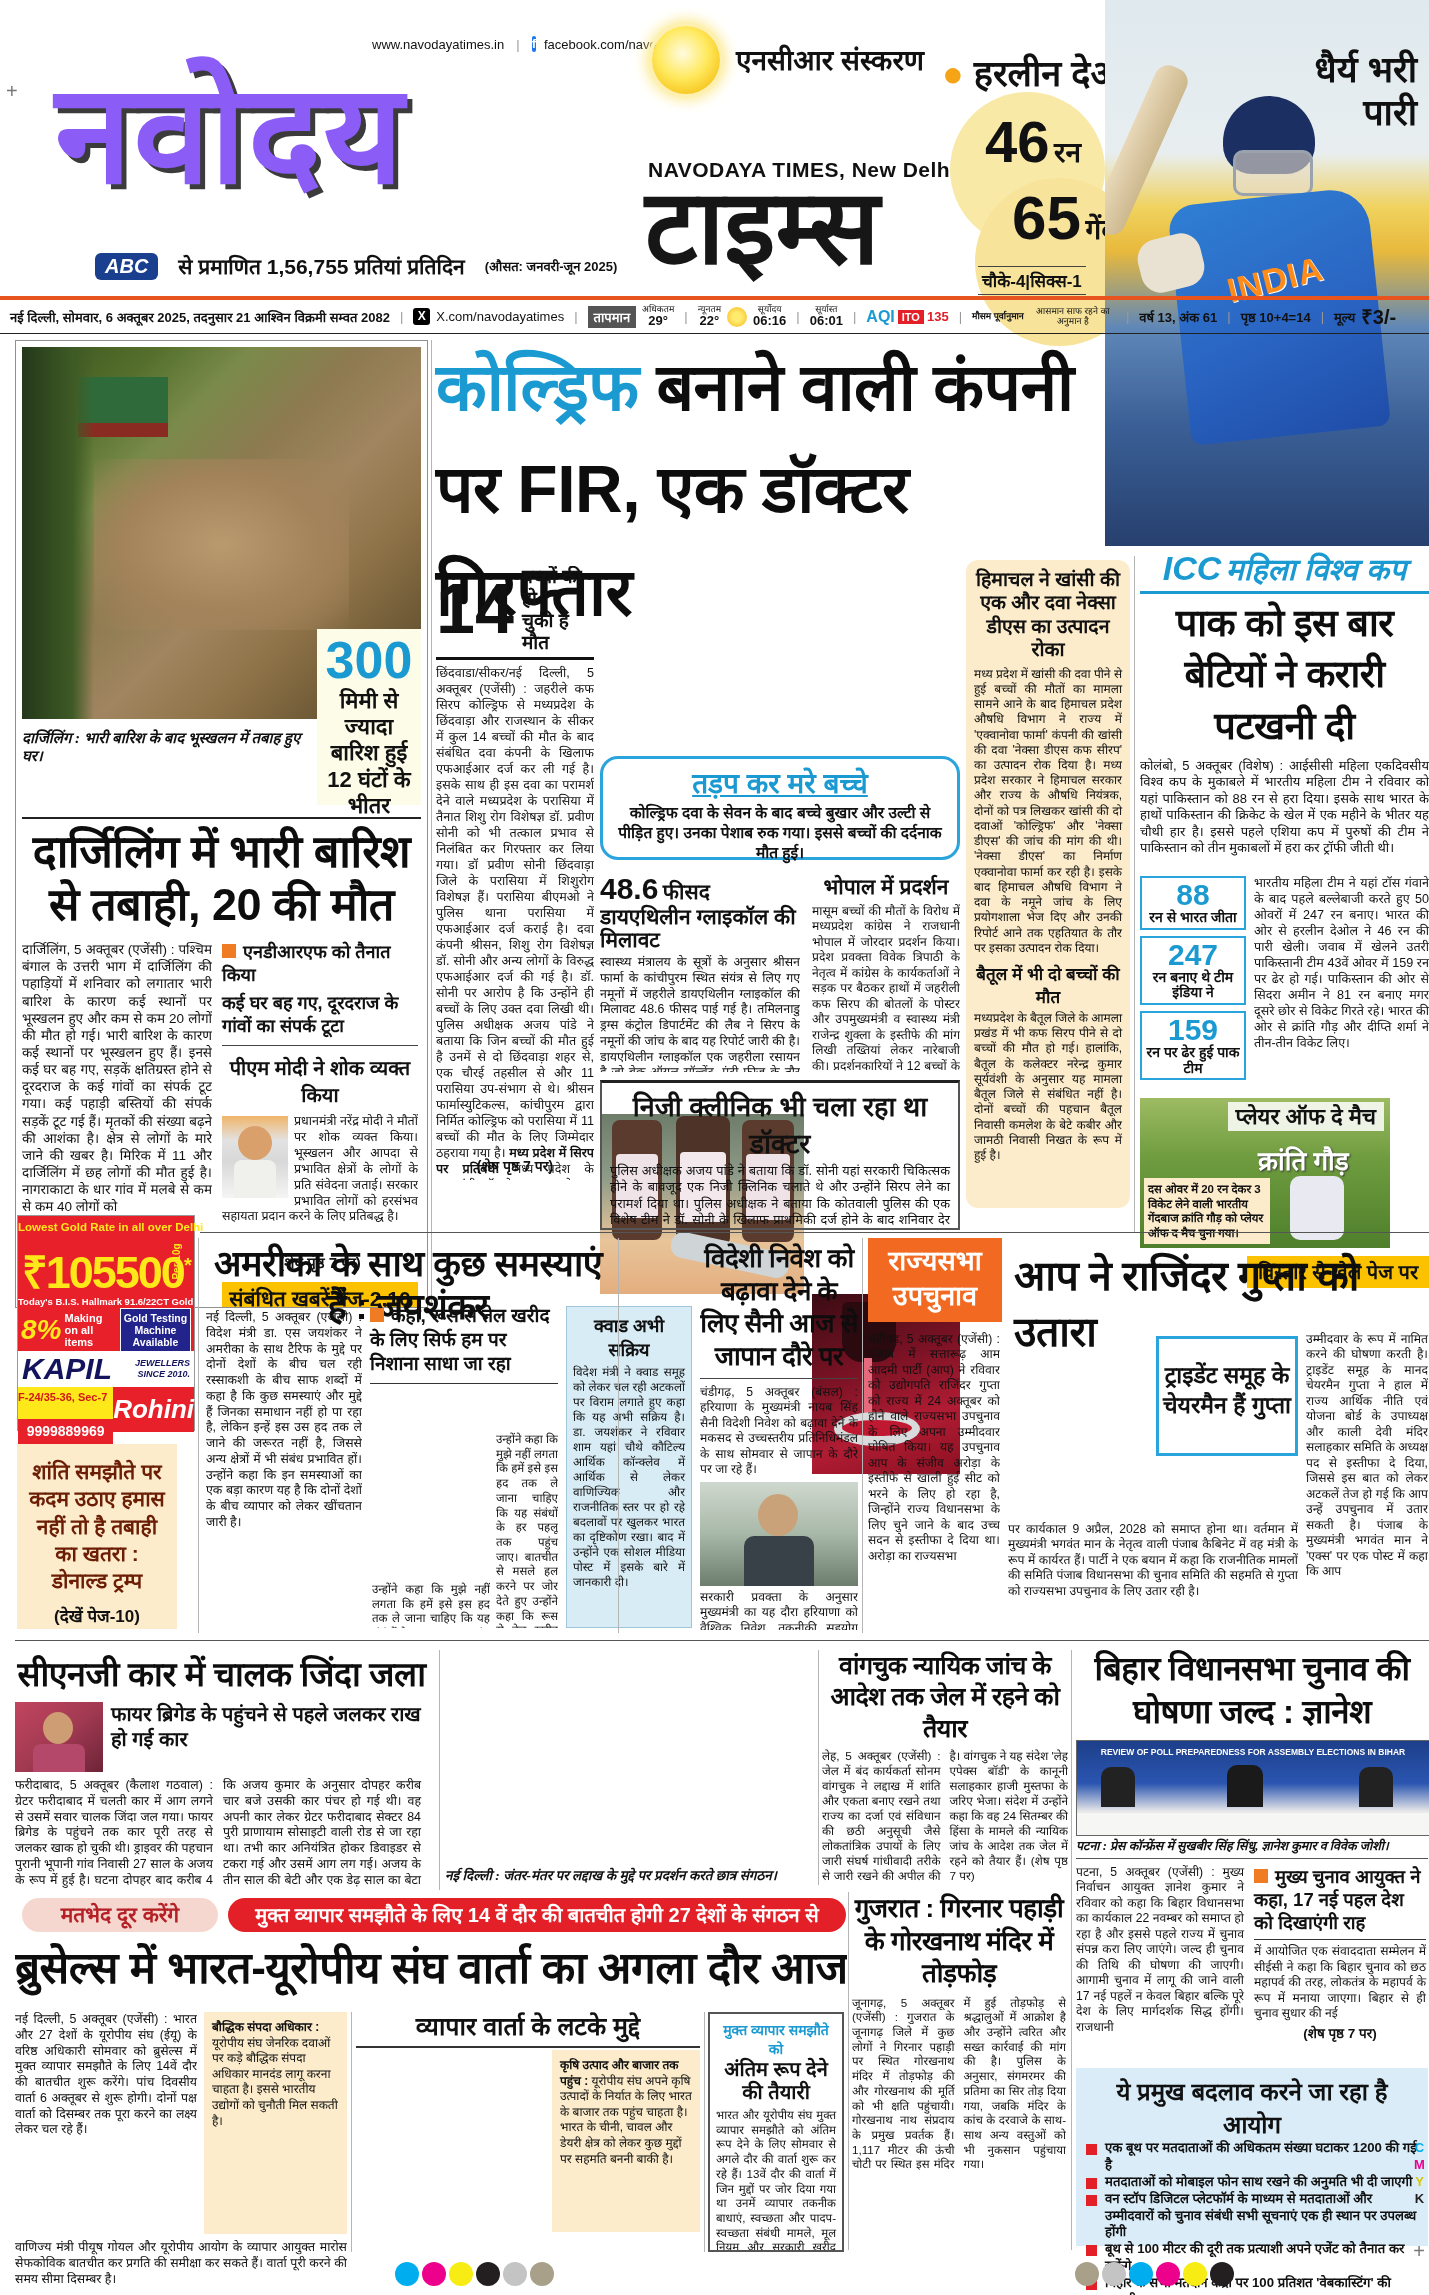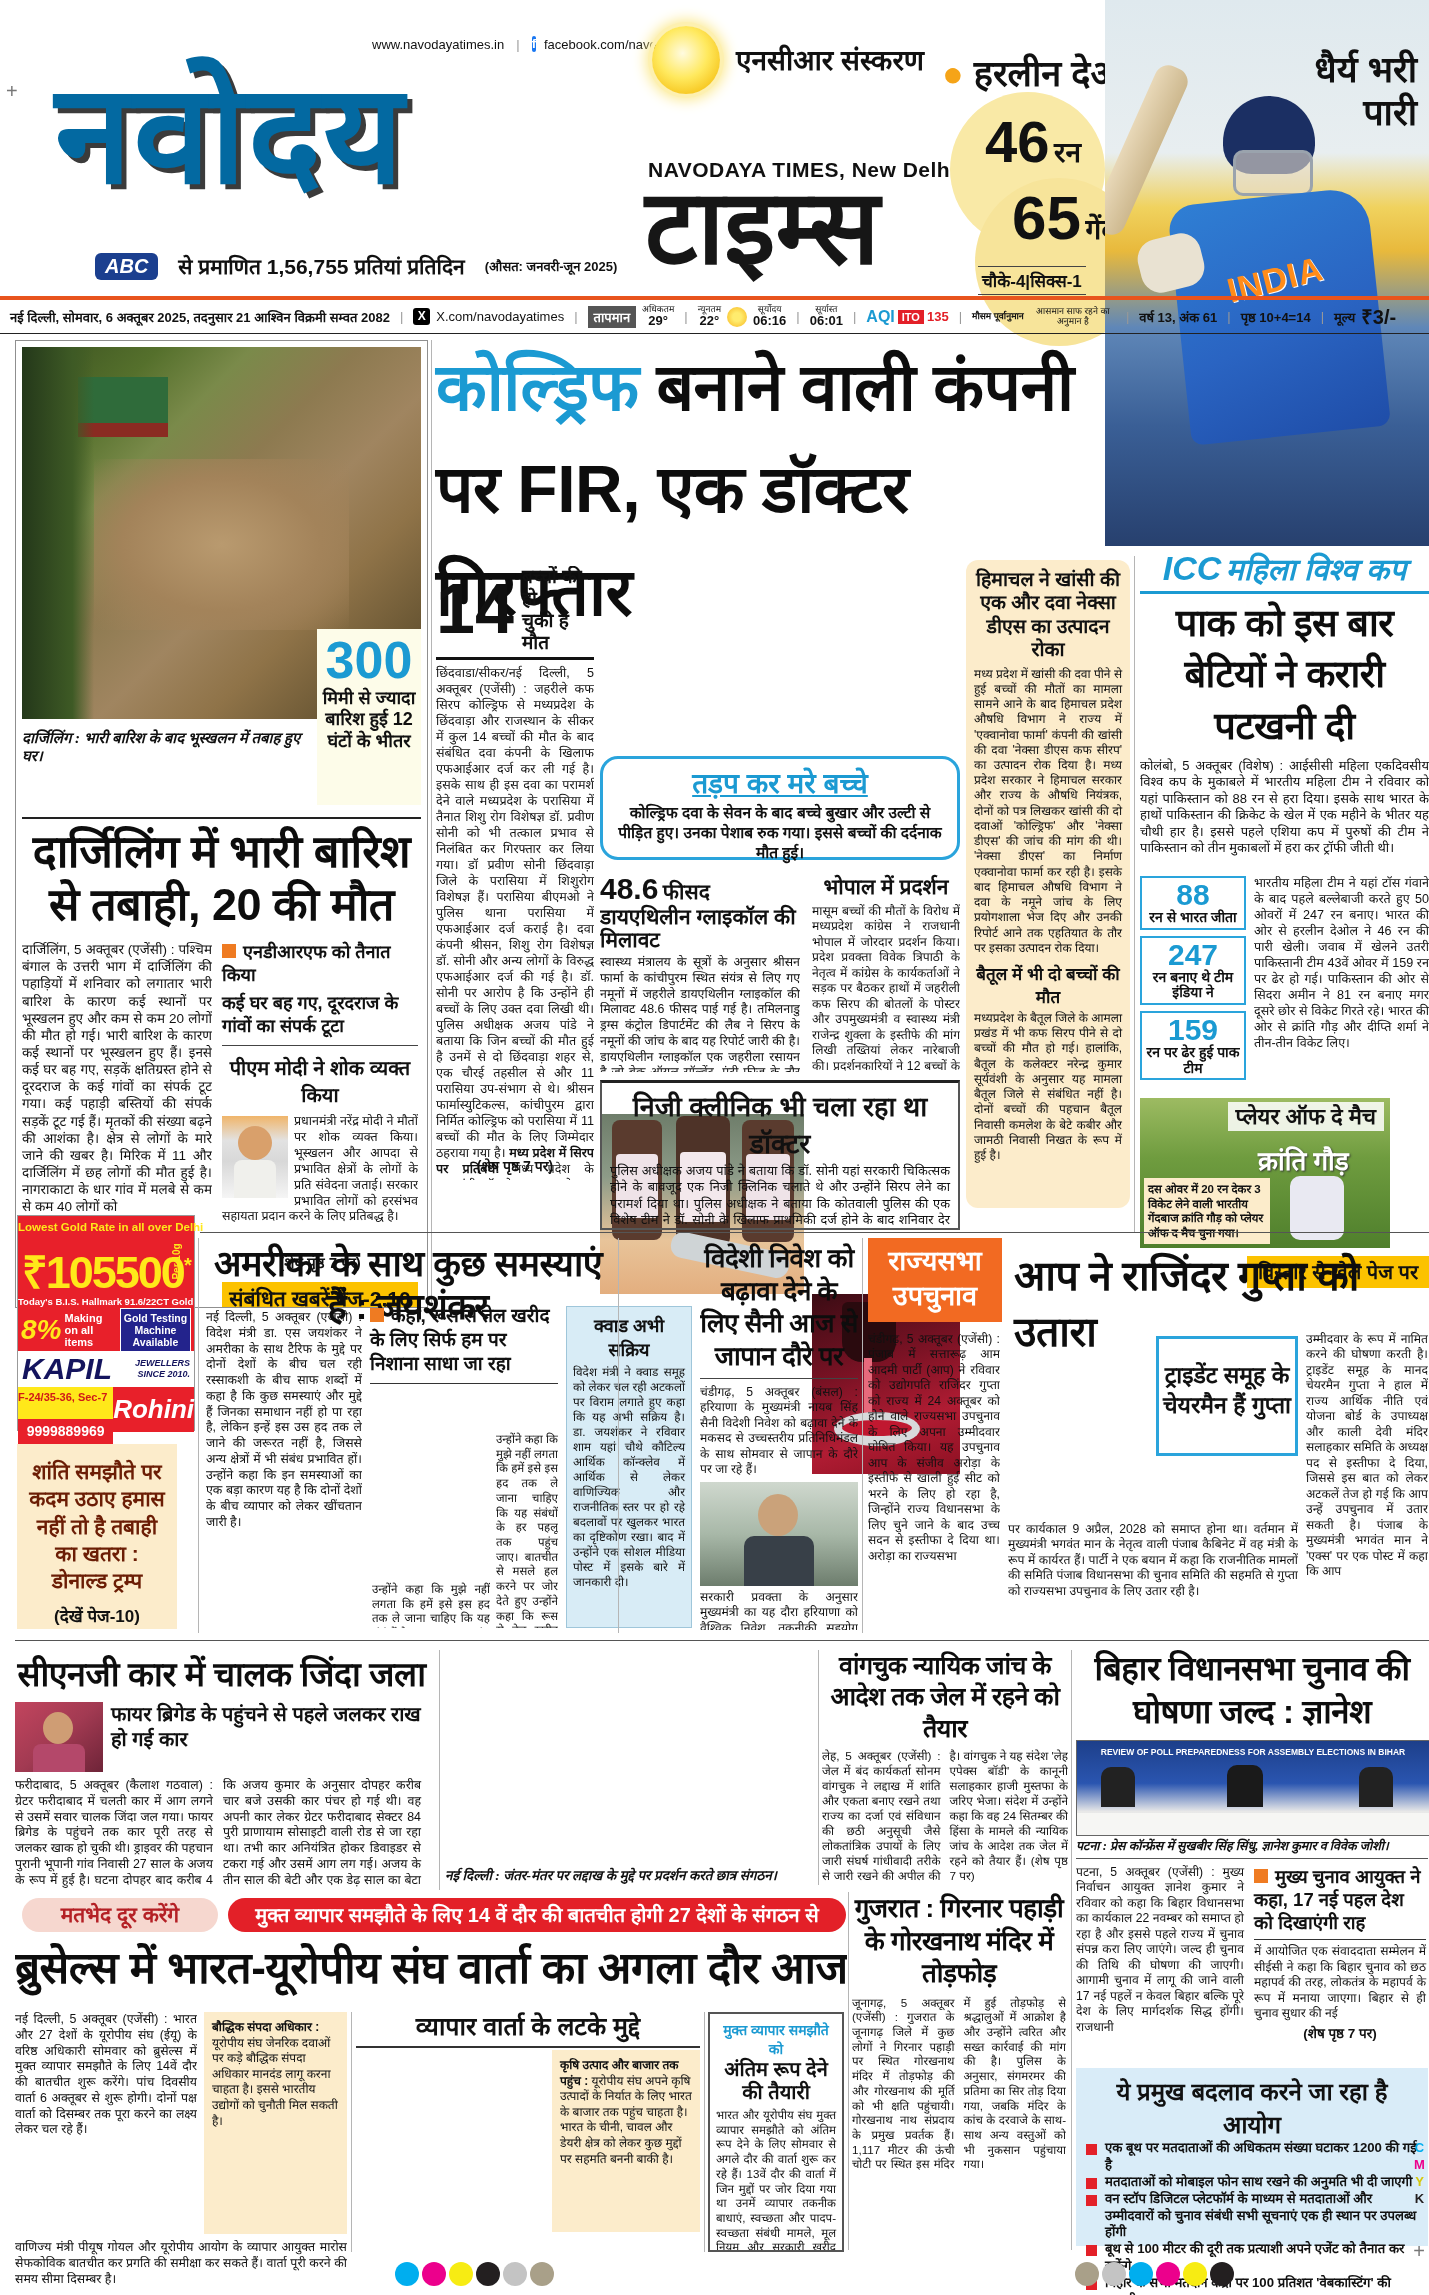--- a/index.html
+++ b/index.html
@@ -36,21 +36,21 @@
   <div class="abs" style="left:6px;top:80px;color:#777;font-size:20px;">+</div>
   <div class="abs" style="right:4px;top:68px;color:#777;font-size:20px;">+</div>
 
   <div class="abs" style="left:372px;top:36px;width:330px;font-size:13px;display:flex;align-items:center;gap:8px;">
     <span>www.navodayatimes.in</span>
     <span class="sep">|</span>
     <span style="display:inline-block;width:16px;height:16px;background:#1877f2;color:#fff;text-align:center;font-weight:bold;border-radius:3px;line-height:16px;">f</span>
     <span>facebook.com/navodayatimes</span>
   </div>
 
-  <div class="abs" style="left:55px;top:48px;font-size:138px;line-height:1.25;font-weight:800;color:#0369a1;text-shadow:5px 5px 0 #3b3b3b;letter-spacing:2px;">नवोदय</div>
+  <div class="abs" style="left:55px;top:48px;font-size:138px;line-height:1.25;font-weight:800;color:#8b5cf6;text-shadow:5px 5px 0 #3b3b3b;letter-spacing:2px;">नवोदय</div>
 
   <div class="abs" style="left:95px;top:252px;display:flex;align-items:center;gap:20px;">
     <span style="background:#1b3f8f;color:#fff;font-style:italic;font-weight:800;font-size:20px;padding:2px 10px;border-radius:6px;">ABC</span>
     <span class="bold" style="font-size:21px;">से प्रमाणित 1,56,755 प्रतियां प्रतिदिन</span>
     <span style="font-size:13px;font-weight:bold;">(औसत: जनवरी-जून 2025)</span>
   </div>
 
   <div class="abs" style="left:652px;top:26px;width:68px;height:68px;border-radius:50%;background:radial-gradient(circle at 45% 40%, #fffbe0 0%, #ffe95e 45%, #f7c924 75%, #eda31a 100%);box-shadow:0 0 0 4px #fdf0b0, 0 0 14px 6px #fbe88a;"></div>
 
   <div class="abs bold" style="left:736px;top:40px;font-size:28px;">एनसीआर संस्करण</div>
@@ -129,21 +129,21 @@
       <div class="abs" style="left:18%;top:30%;width:64%;height:46%;background:radial-gradient(ellipse at center,#b99a6f 0%,#a3835a 55%,rgba(120,95,60,0) 100%);"></div>
       <div class="abs" style="left:14%;top:8%;width:90px;height:46px;background:#2f6b3a;border-bottom:14px solid #8a2b22;"></div>
       <div class="abs" style="left:0;top:0;width:18%;height:100%;background:linear-gradient(90deg,#24381a,#3e5a25 70%,rgba(62,90,37,0));"></div>
     </div>
     <div style="position:relative;height:96px;">
       <div class="serifcap" style="width:290px;font-size:15px;padding-top:10px;">
         <b>दार्जिलिंग :</b> <span>भारी बारिश के बाद भूस्खलन में तबाह हुए घर।</span>
       </div>
       <div class="abs ctr" style="right:0;top:-90px;width:104px;height:176px;background:#fdfce9;padding:4px 2px;box-sizing:border-box;">
         <div style="font-size:52px;font-weight:800;color:#1b9ad2;line-height:1.05;">300</div>
-        <div style="font-size:18px;font-weight:800;line-height:1.2;">मिमी से ज्यादा बारिश हुई 12 घंटों के भीतर</div>
+        <div style="font-size:22px;font-weight:800;line-height:1.2;">मिमी से ज्यादा बारिश हुई 12 घंटों के भीतर</div>
       </div>
     </div>
     <div style="border-top:2px solid #222;margin:2px 0 6px 0;"></div>
     <div class="hl ctr" style="font-size:45px;line-height:1.18;">दार्जिलिंग में भारी बारिश से तबाही, 20 की मौत</div>
     <div style="display:flex;gap:10px;margin-top:10px;height:330px;">
       <div class="jt clip" style="width:190px;font-size:13.5px;">दार्जिलिंग, 5 अक्तूबर (एजेंसी) : पश्चिम बंगाल के उत्तरी भाग में दार्जिलिंग की पहाड़ियों में शनिवार को लगातार भारी बारिश के कारण कई स्थानों पर भूस्खलन हुए और कम से कम 20 लोगों की मौत हो गई। भारी बारिश के कारण कई स्थानों पर भूस्खलन हुए हैं। इनसे कई घर बह गए, सड़कें क्षतिग्रस्त होने से दूरदराज के कई गांवों का संपर्क टूट गया। कई पहाड़ी बस्तियों की संपर्क सड़कें टूट गई हैं। मृतकों की संख्या बढ़ने की आशंका है। क्षेत्र से लोगों के मारे जाने की खबर है। मिरिक में 11 और दार्जिलिंग में छह लोगों की मौत हुई है। नागराकाटा के धार गांव में मलबे से कम से कम 40 लोगों को</div>
       <div style="width:196px;">
         <div style="font-size:18px;font-weight:800;line-height:1.25;margin-bottom:6px;"><span class="osq"></span><span>एनडीआरएफ को तैनात किया</span></div>
         <div style="font-size:18px;font-weight:800;line-height:1.25;border-bottom:1px solid #444;padding-bottom:8px;"><span>कई घर बह गए, दूरदराज के गांवों का संपर्क टूटा</span></div>
         <div class="ctr bold" style="font-size:20px;margin:8px 0 6px 0;">पीएम मोदी ने शोक व्यक्त किया</div>

